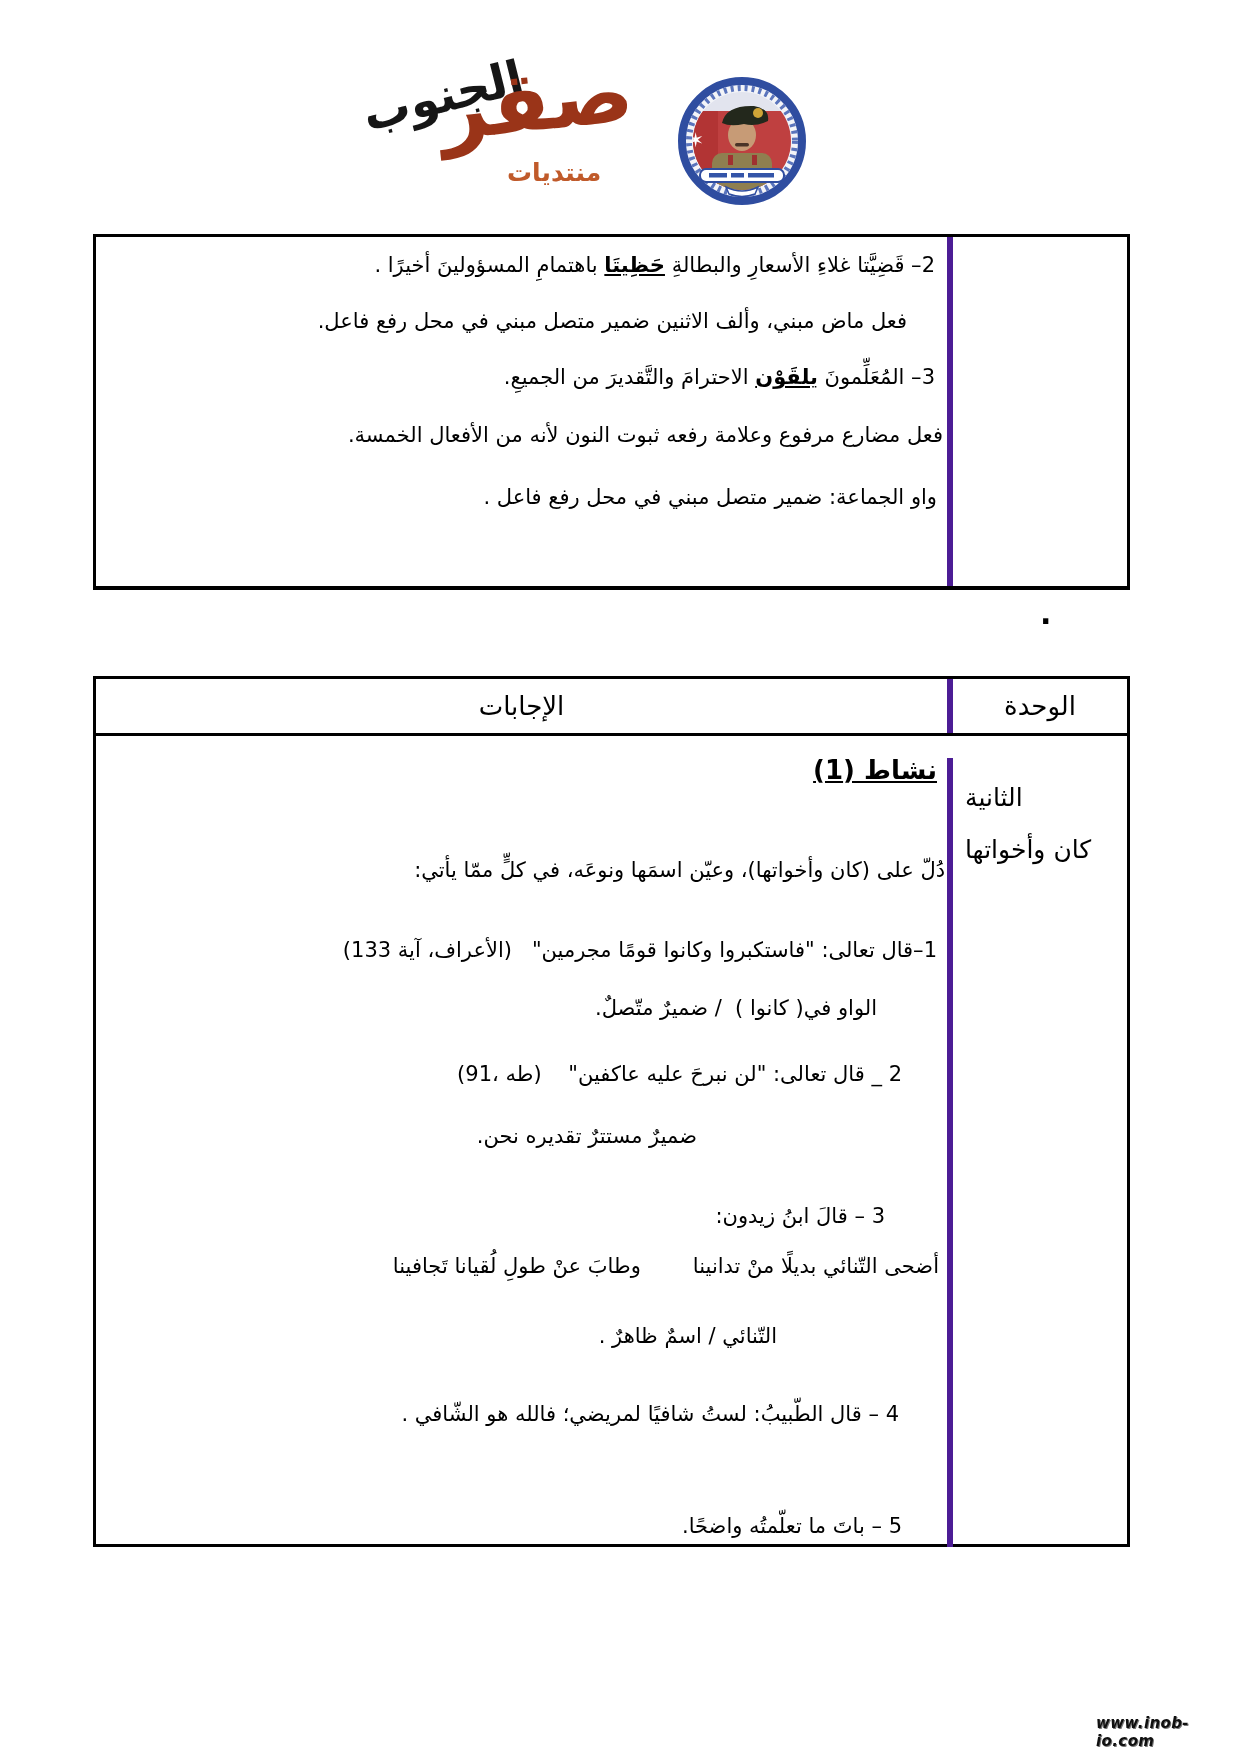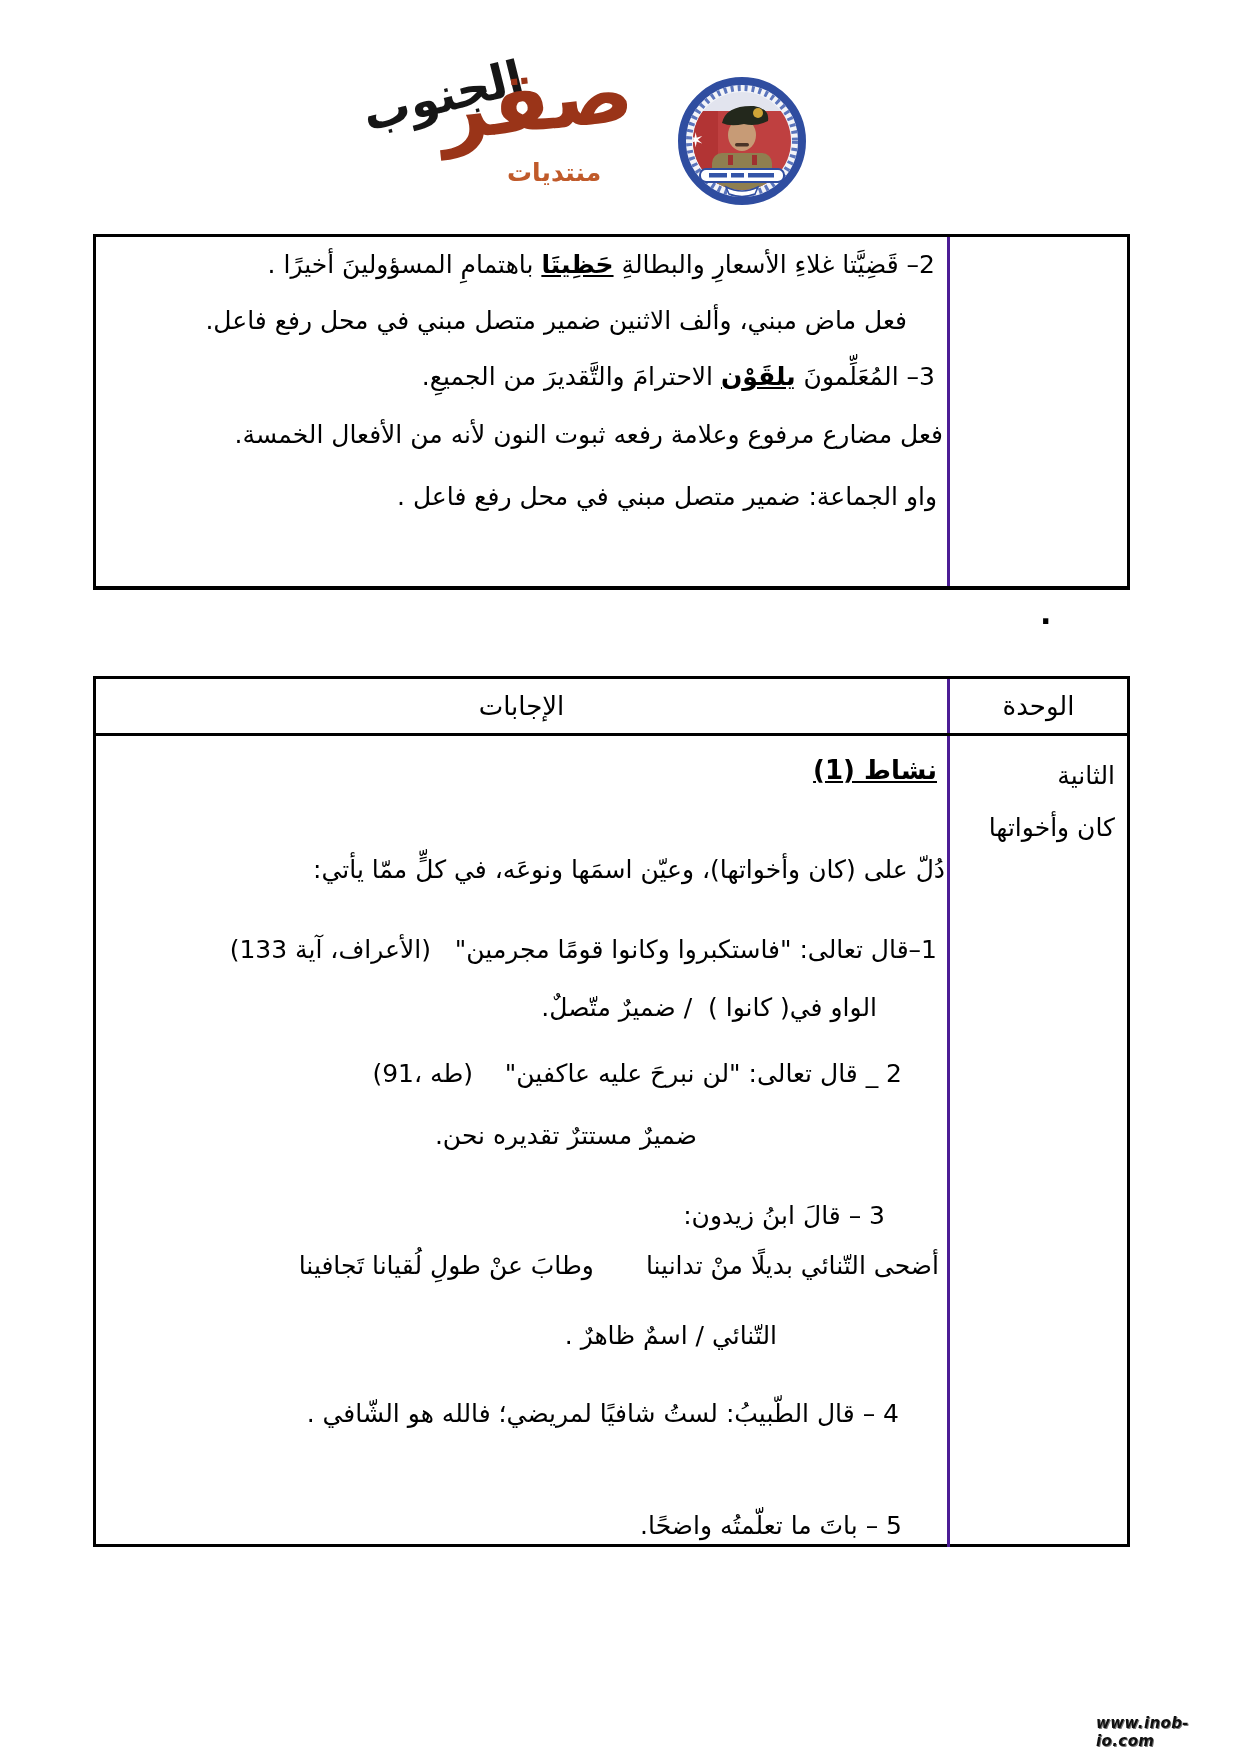--- a/index.html
+++ b/index.html
@@ -29,30 +29,30 @@
   .callig-sub{
     position:absolute;left:152px;top:108px;
     font-size:25px;font-weight:bold;color:#c05a2a;
   }
   .emblem{position:absolute;left:323px;top:27px;width:128px;height:128px;}
   
   .tbl{position:absolute;left:93px;width:1037px;border:3px solid #000;box-sizing:border-box;background:#fff;}
   .tbl1{top:234px;height:356px;border-bottom-width:4px;}
   .tbl2{top:676px;height:871px;}
   .trow{display:grid;grid-template-columns:180px 1fr;direction:rtl;}
-  .cell-unit{border-left:3px solid #4c1d95;box-sizing:border-box;}
+  .cell-unit{border-left:6px solid #4c1d95;box-sizing:border-box;}
   .cell-ans{position:relative;box-sizing:border-box;}
   .t2-head{height:54px;border-bottom:3px solid #000;}
   .t2-head .cell-unit,.t2-head .cell-ans{display:flex;align-items:center;justify-content:center;}
   .t2-body{height:811px;}
   .head-txt{font-size:26px;}
-  .unit-body{padding:14px 12px 0 1px;text-align:right;font-size:25px;line-height:52px;}
+  .unit-body{padding:14px 12px 0 12px;text-align:left;font-size:25px;line-height:52px;margin-top:22px;}
   .line{
     position:absolute;
-    font-size:25px;line-height:40px;
+    font-size:21px;line-height:40px;
     white-space:pre-wrap;
     text-align:right;
   }
   .bu{font-weight:bold;text-decoration:underline;}
   .act{font-weight:bold;text-decoration:underline;font-size:26px;}
   
   .t1-a2main{top:8px;right:12px;}
   .t1-a2note{top:64px;right:40px;}
   .t1-a3main{top:120px;right:12px;}
   .t1-a3note1{top:178px;right:4px;}

